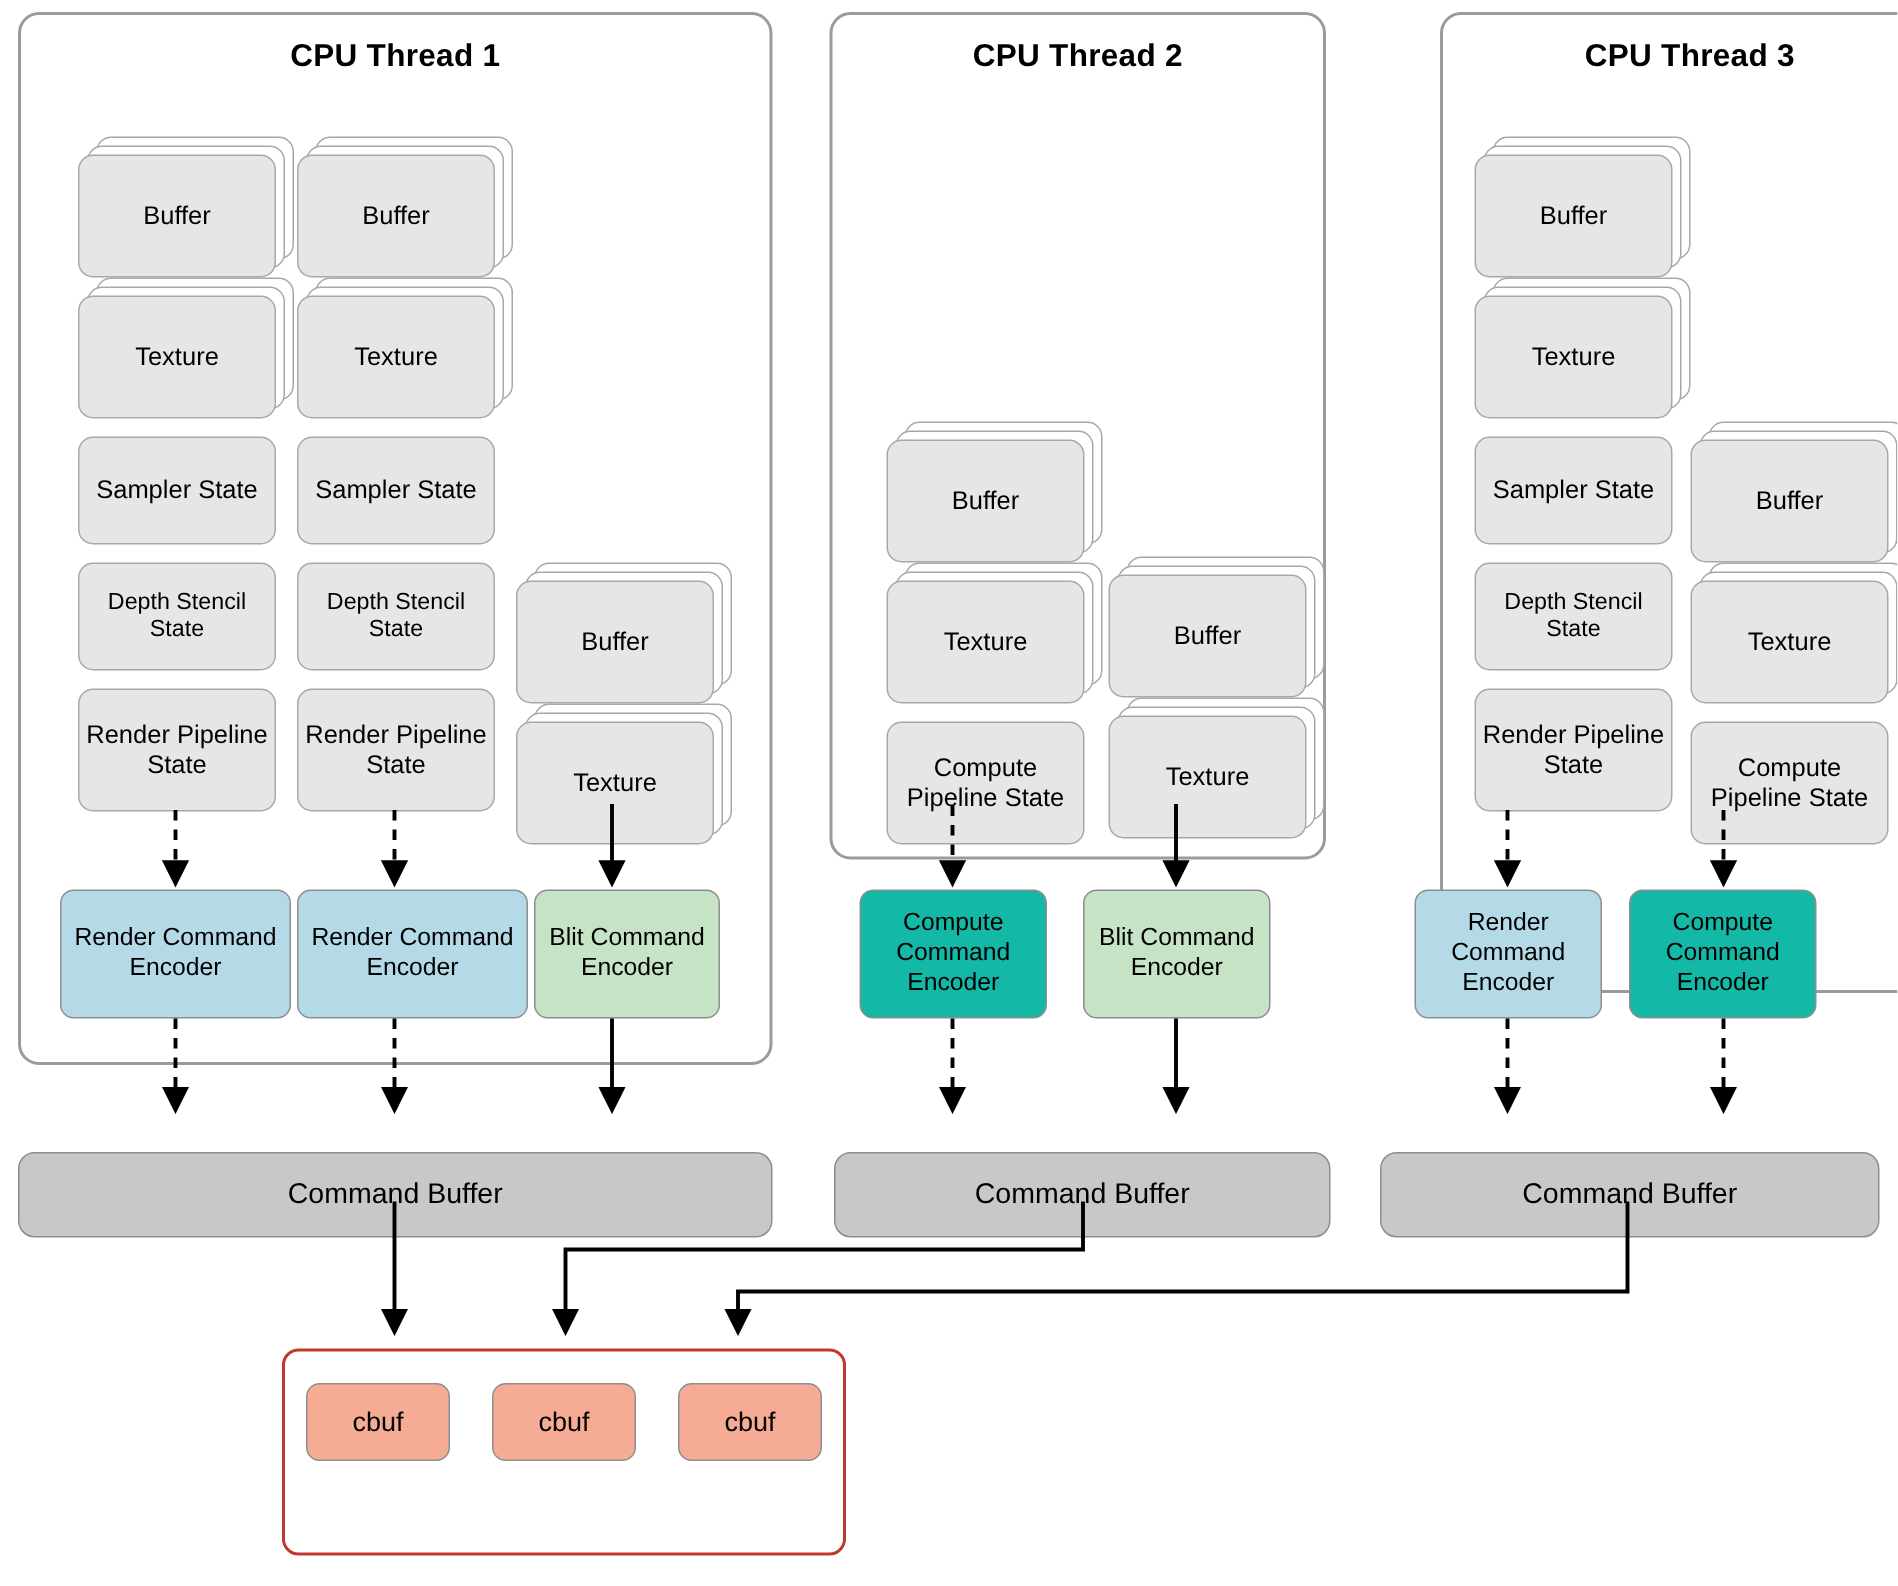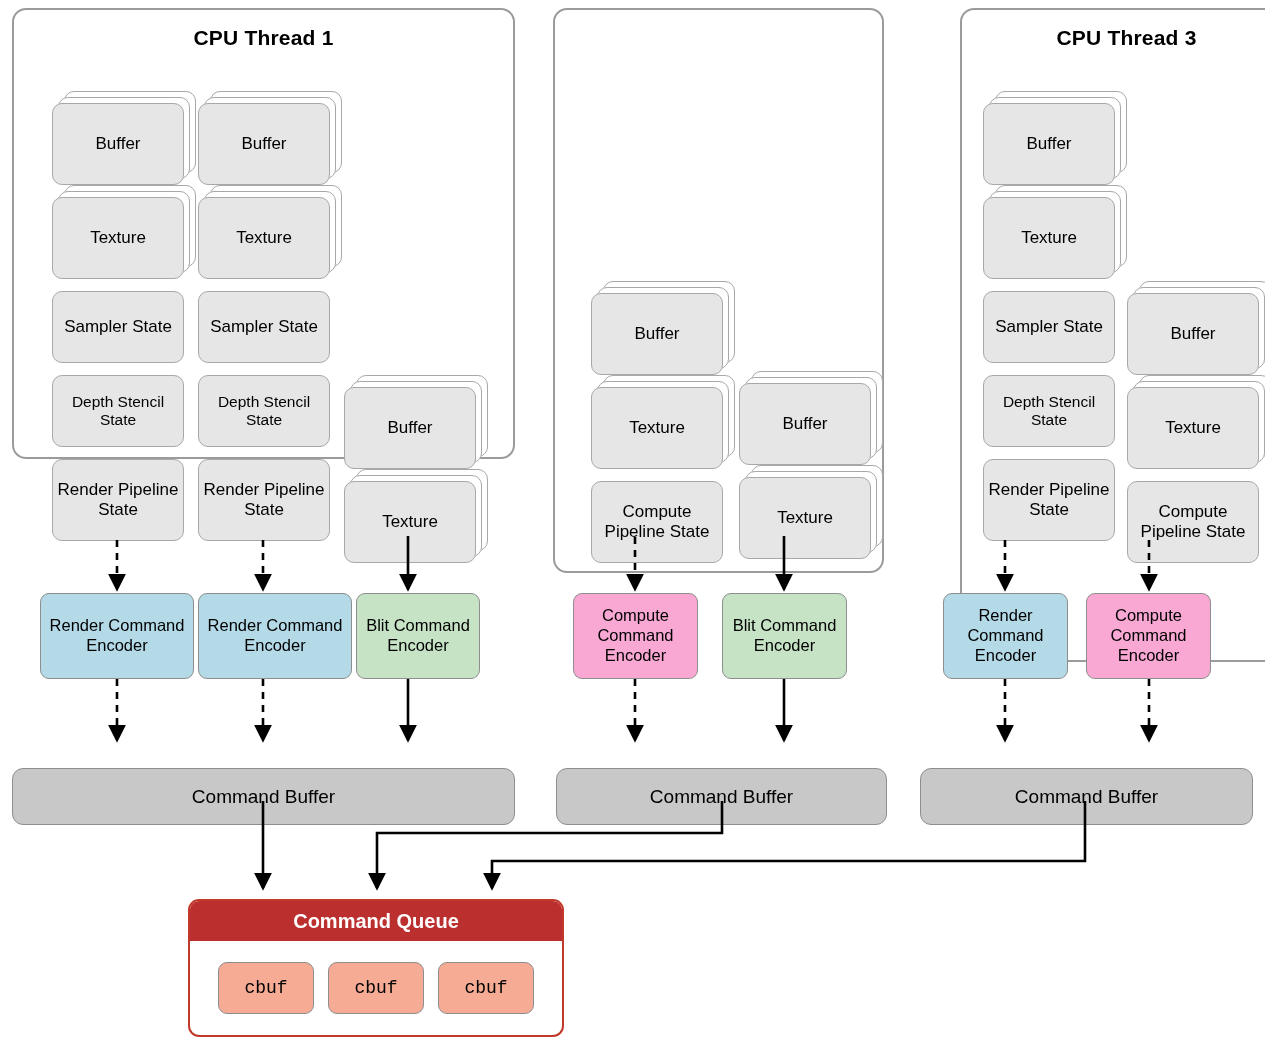--- a/index.html
+++ b/index.html
@@ -105,21 +105,21 @@
     border-radius: 9px;
     display: flex;
     align-items: center;
     justify-content: center;
     text-align: center;
     font-size: 16.5px;
     line-height: 1.2;
     z-index: 3;
   }
   .enc-render  { background: #b4dae8; }
-  .enc-compute { background: #f9a8d4; }
+  .enc-compute { background: #14b8a6; }
   .enc-blit    { background: #c6e3c6; }
 
   
   .cmd-buffer {
     position: absolute;
     box-sizing: border-box;
     border: 1.6px solid #8e8e8e;
     border-radius: 11px;
     background: #c8c8c8;
     display: flex;
@@ -148,22 +148,21 @@
     font-weight: bold;
     display: flex;
     align-items: center;
     justify-content: center;
   }
   #cq-body {
     height: calc(100% - 40px);
     display: flex;
     align-items: center;
     justify-content: center;
-    gap: 14px;
-    font-family: Liberation Mono, monospace;
+    gap: 28px;
   }
   .cbuf {
     width: 96px;
     height: 52px;
     box-sizing: border-box;
     border: 1.6px solid #8e8e8e;
     border-radius: 9px;
     background: #f5ab94;
     display: flex;
     align-items: center;
@@ -201,21 +200,21 @@
       <path d="M 784 679 L 784 740"></path>
       <path d="M 1005 679 L 1005 740" stroke-dasharray="7 6"></path>
       <path d="M 1149 679 L 1149 740" stroke-dasharray="7 6"></path>
 
       <path d="M 263 801 L 263 888"></path>
       <path d="M 722 801 L 722 833 L 377 833 L 377 888"></path>
       <path d="M 1085 801 L 1085 861 L 492 861 L 492 888"></path>
     </g>
   </svg>
 
-  <div class="thread-panel" style="left:12px; top:8px; width:503px; height:451px;padding-left:40px;">
+  <div class="thread-panel" style="left:12px; top:8px; width:503px; height:702px;padding-left:40px;">
     <div class="thread-title">CPU Thread 1</div>
 
     <div class="res-col" style="left:38px; top:70px; width:132px;">
       <div class="card-wrap" style="height:82px;">
         <div class="card-shadow s1"></div>
         <div class="card-shadow s2"></div>
         <div class="card-face">Buffer</div>
       </div>
       <div class="card-wrap" style="height:82px;">
         <div class="card-shadow s1"></div>
@@ -263,20 +262,21 @@
       </div>
       <div class="card-wrap" style="height:82px;">
         <div class="card-shadow s1"></div>
         <div class="card-shadow s2"></div>
         <div class="card-face">Texture</div>
       </div>
     </div>
   </div>
 
   <div class="thread-panel" style="left:553px; top:8px; width:331px; height:565px;">
+    <div class="thread-title">CPU Thread 2</div>
 
     <div class="res-col bottom" style="left:36px; top:70px; width:132px; height:460px;">
       <div class="card-wrap" style="height:82px;">
         <div class="card-shadow s1"></div>
         <div class="card-shadow s2"></div>
         <div class="card-face">Buffer</div>
       </div>
       <div class="card-wrap" style="height:82px;">
         <div class="card-shadow s1"></div>
         <div class="card-shadow s2"></div>
@@ -351,21 +351,20 @@
   <div class="encoder enc-blit" style="left:722px; top:593px; width:125px; height:86px;">Blit Command Encoder</div>
 
   <div class="encoder enc-render" style="left:943px; top:593px; width:125px; height:86px;">Render Command Encoder</div>
   <div class="encoder enc-compute" style="left:1086px; top:593px; width:125px; height:86px;">Compute Command Encoder</div>
 
   <div class="cmd-buffer" style="left:12px; top:744px; width:503px; height:57px;">Command Buffer</div>
   <div class="cmd-buffer" style="left:556px; top:744px; width:331px; height:57px;">Command Buffer</div>
   <div class="cmd-buffer" style="left:920px; top:744px; width:333px; height:57px;">Command Buffer</div>
 
   <div id="command-queue" style="left:188px; top:899px; width:376px; height:138px;">
-    <div id="cq-header">Command Queue</div>
     <div id="cq-body">
       <div class="cbuf">cbuf</div>
       <div class="cbuf">cbuf</div>
       <div class="cbuf">cbuf</div>
     </div>
   </div>
 
 </div>
 
 </body></html>

